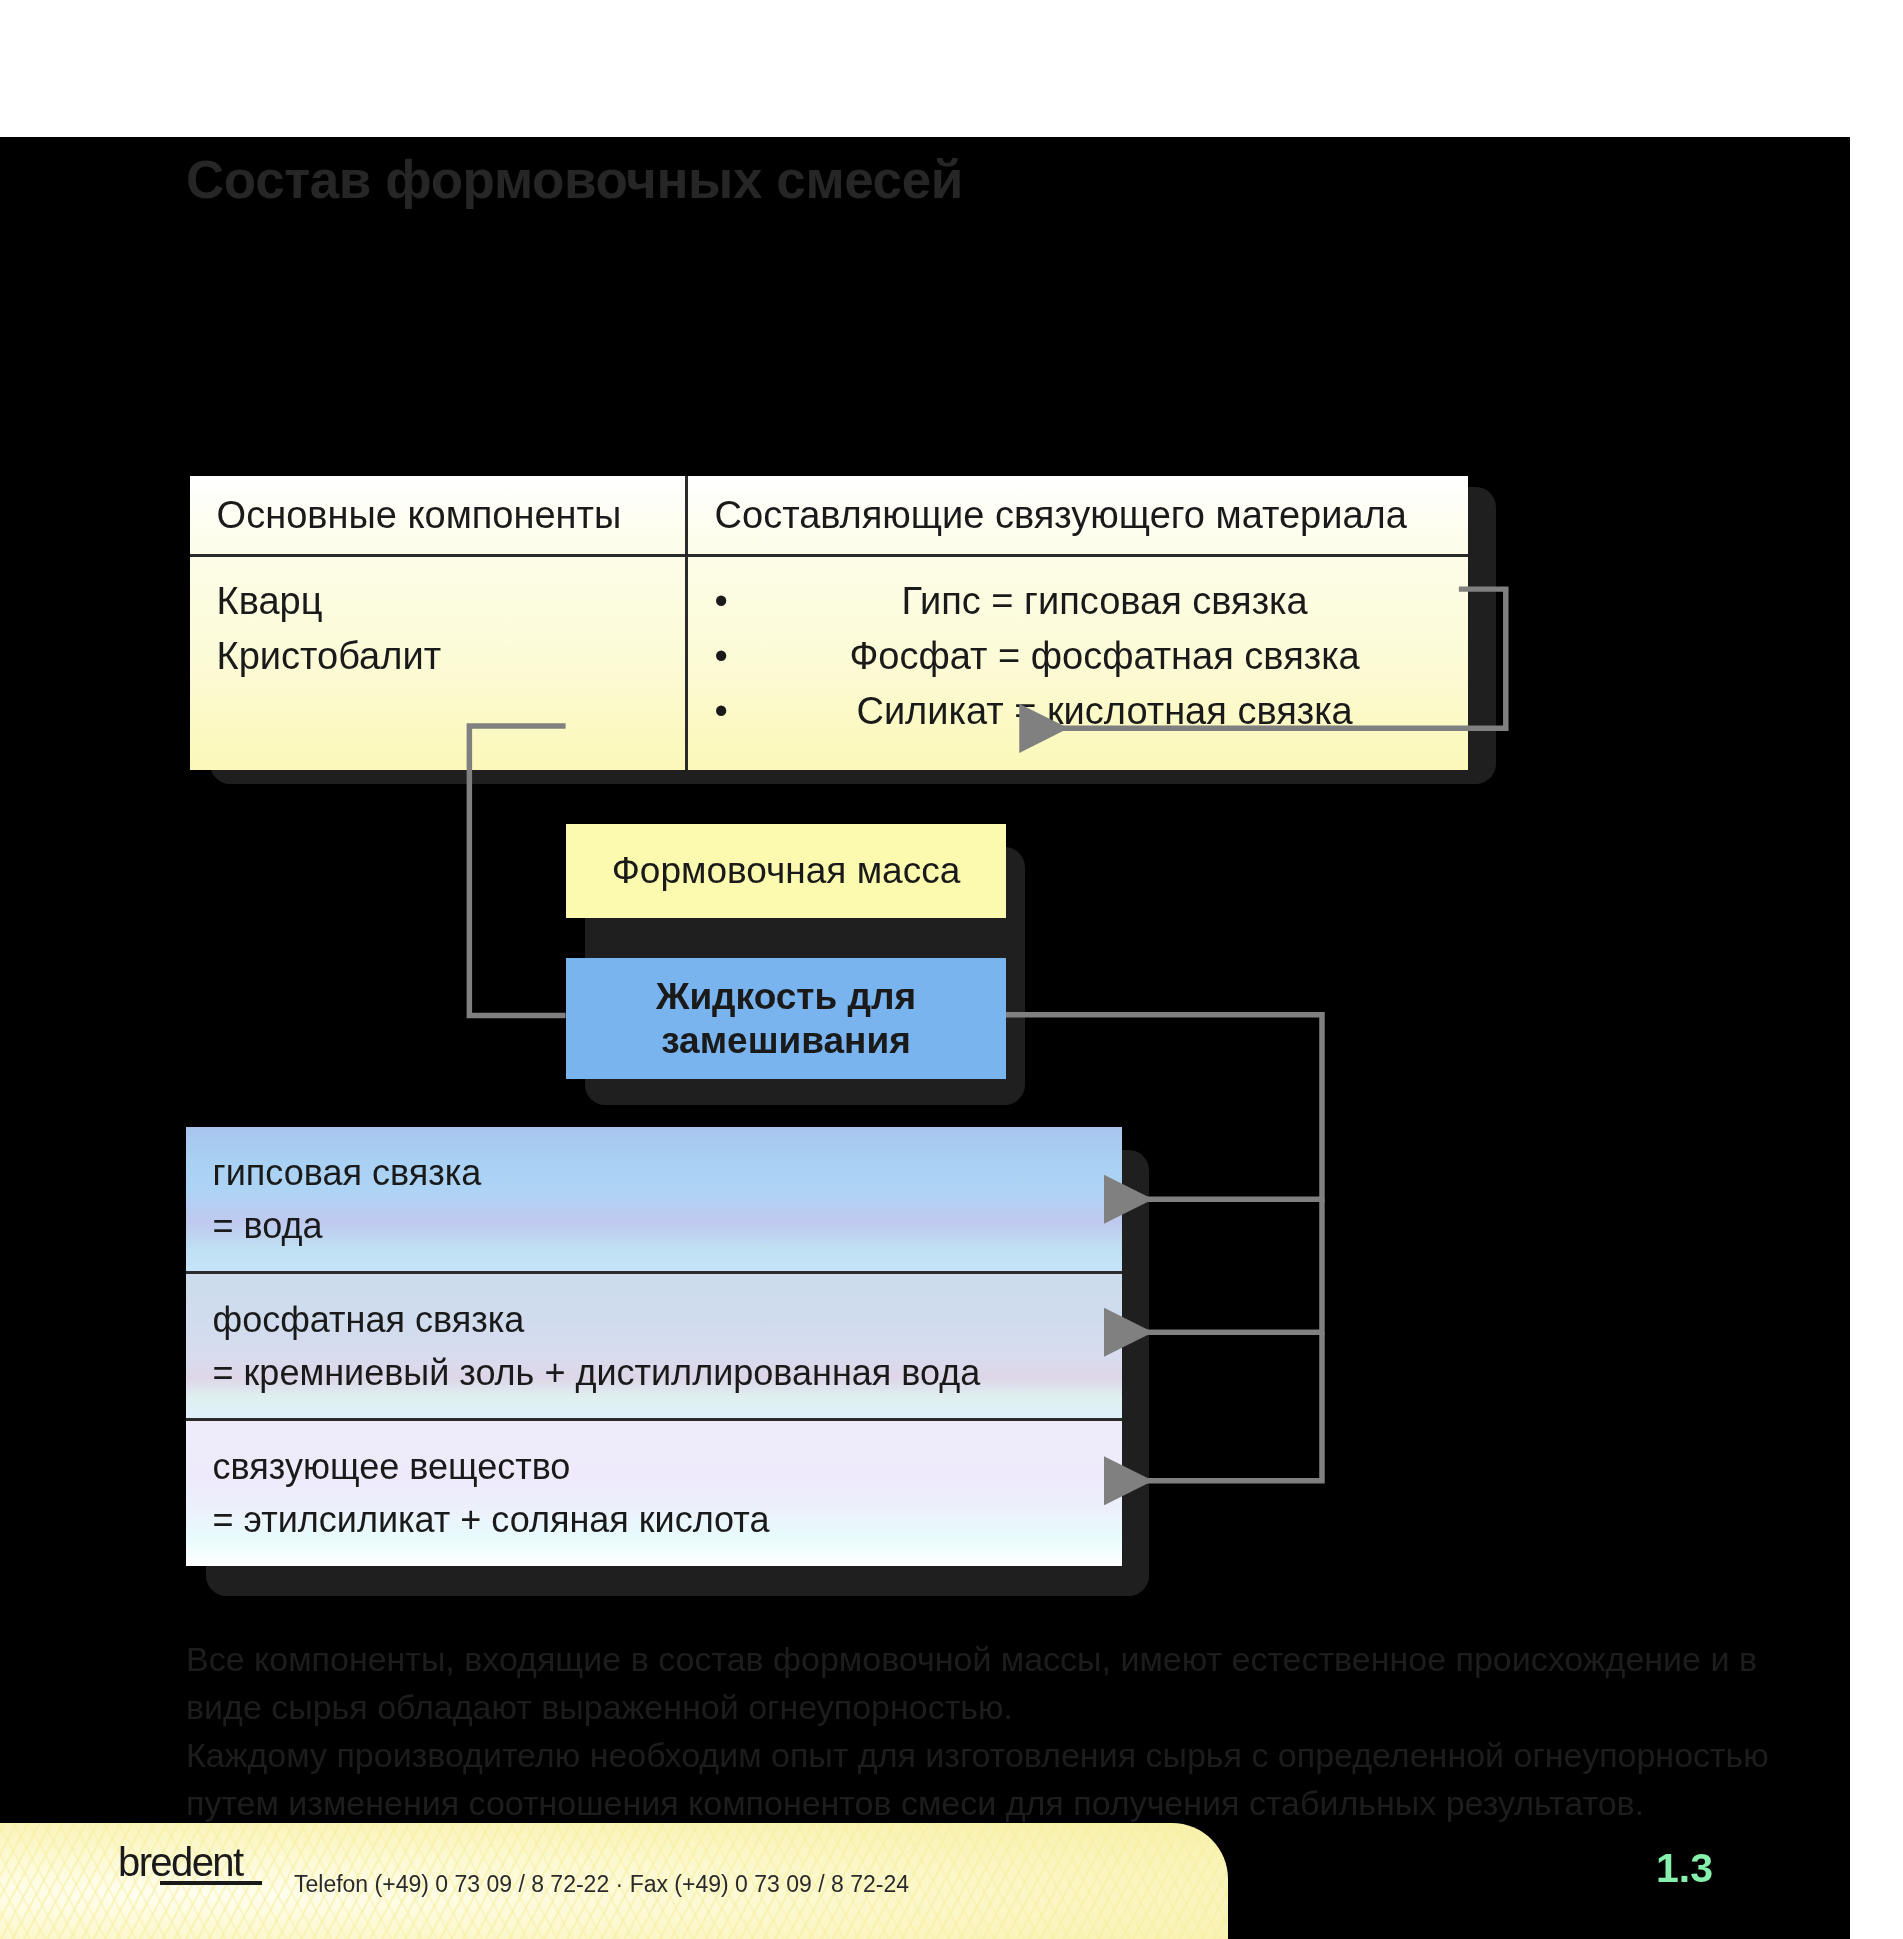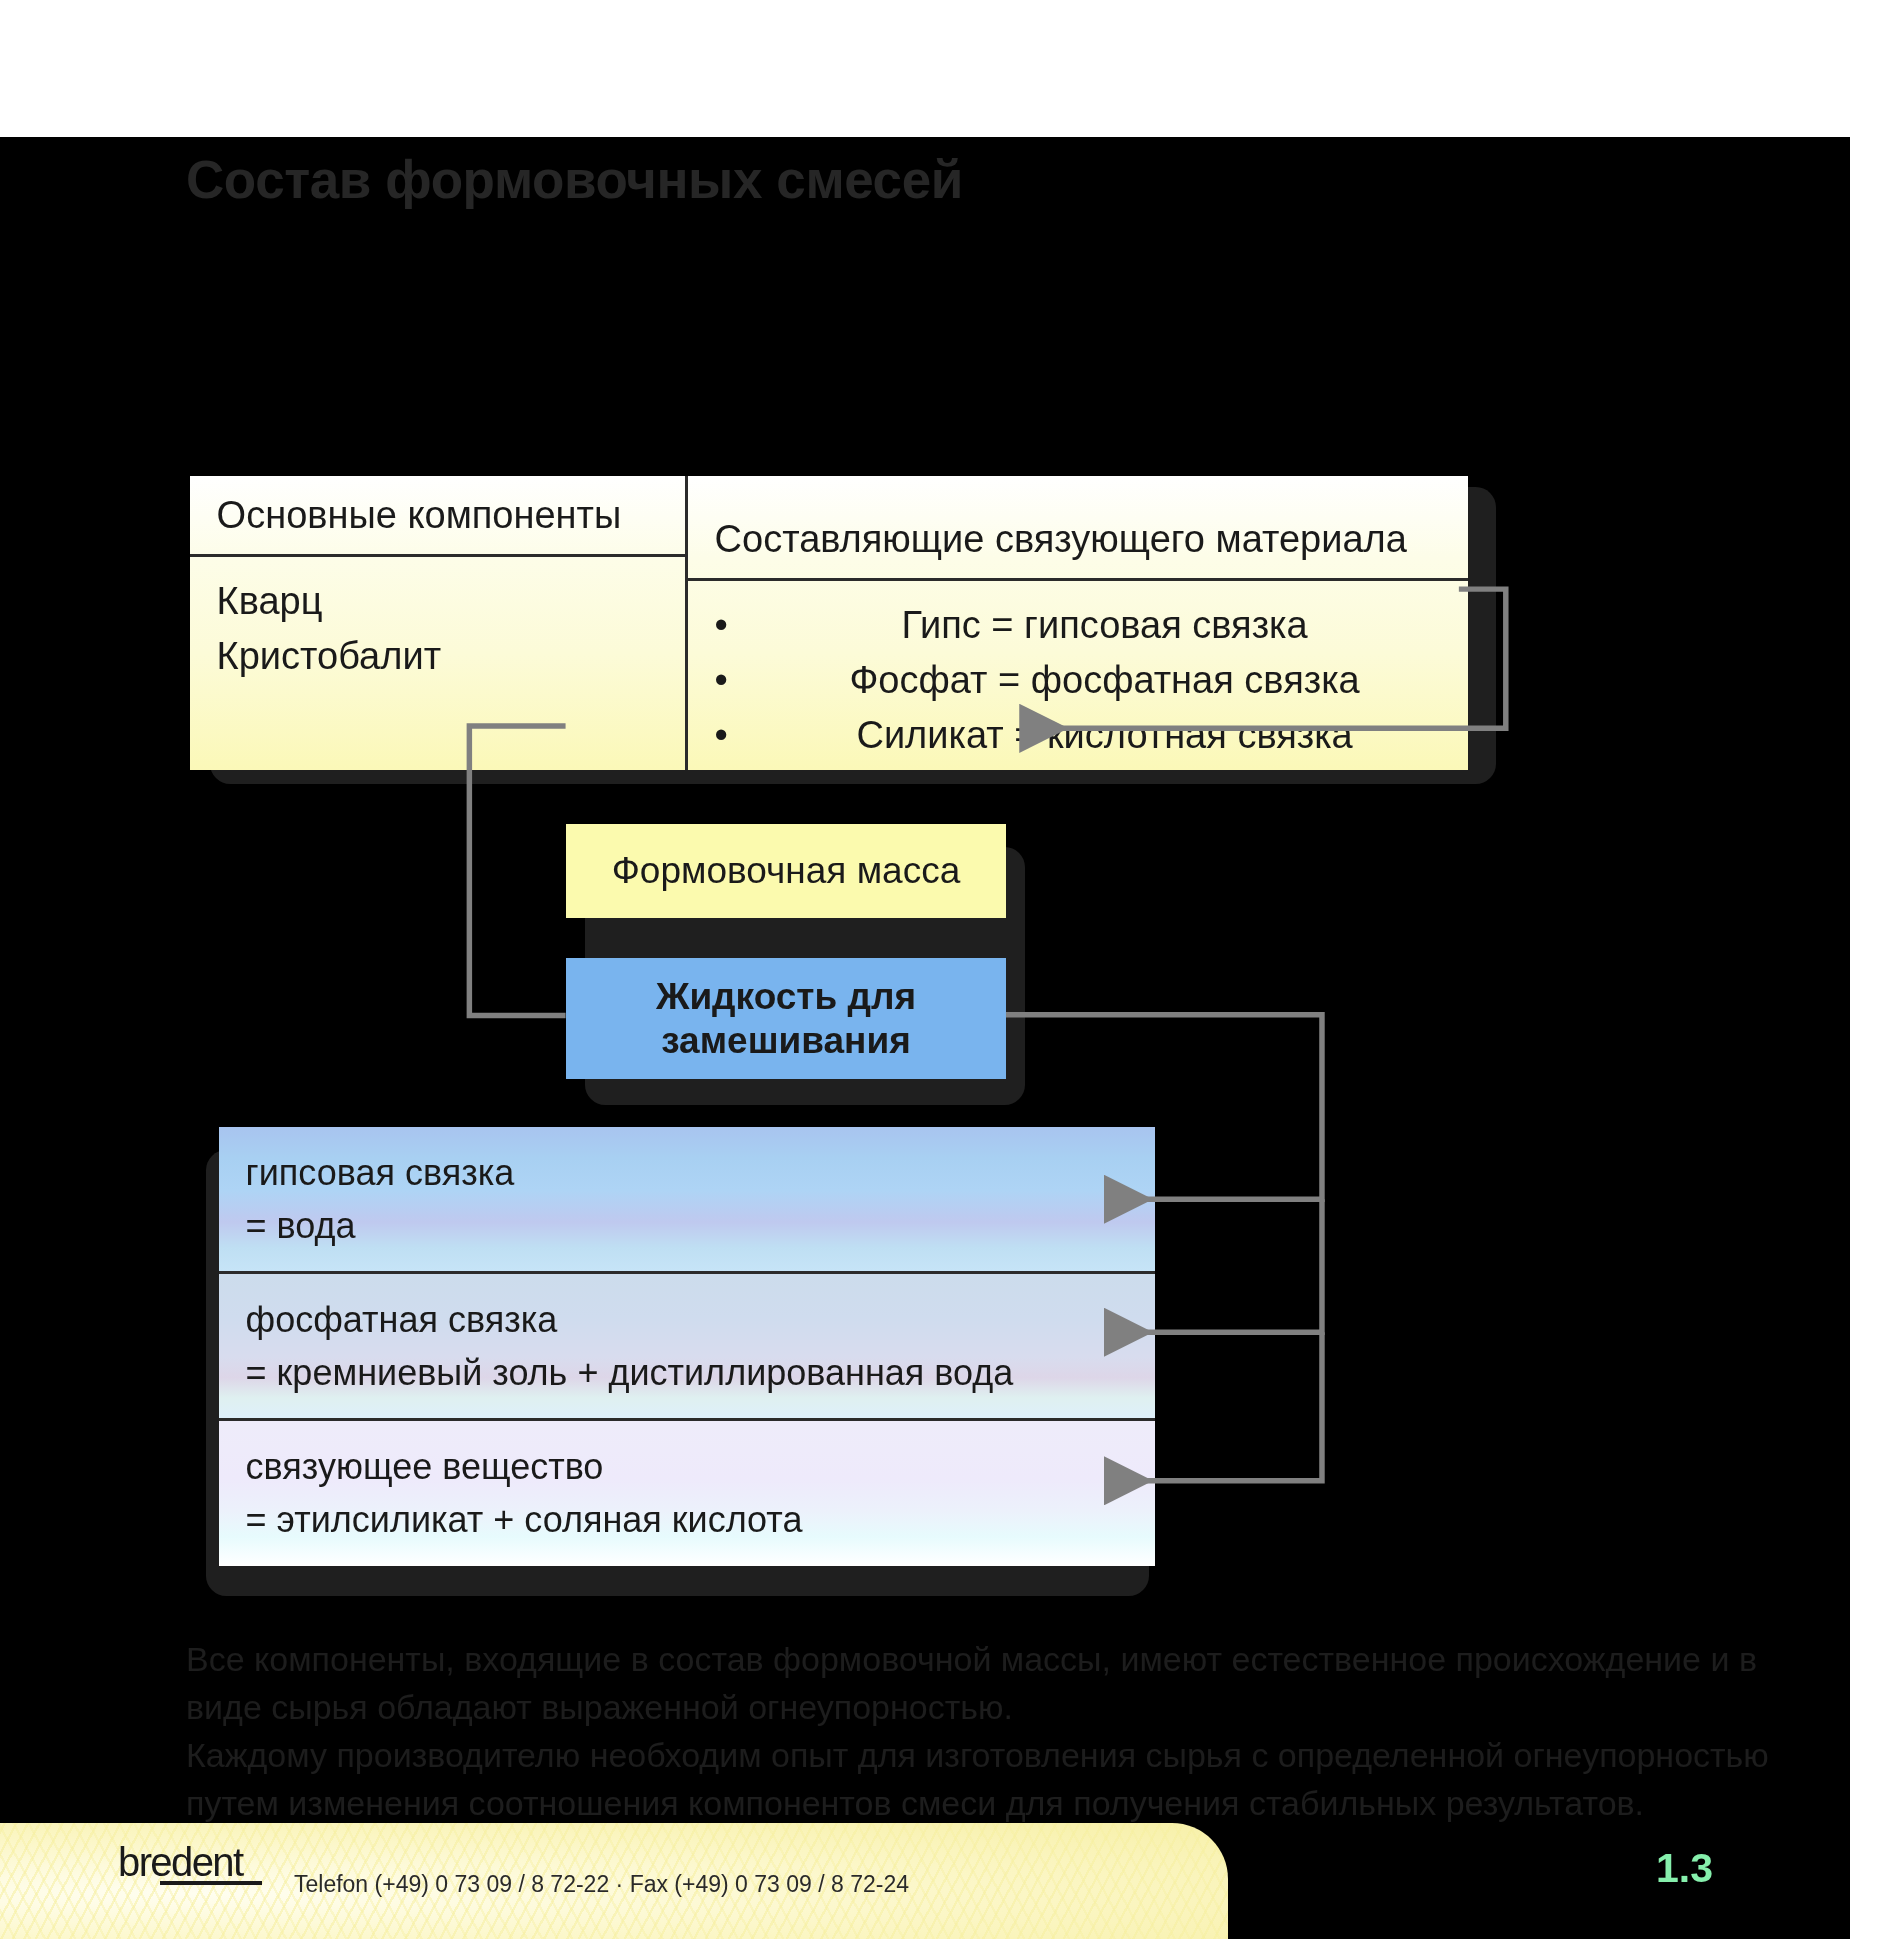--- a/index.html
+++ b/index.html
@@ -50,21 +50,21 @@
     width: 1278px;
     height: 294px;
     background: linear-gradient(to bottom, #ffffff 0%, #fdfde8 28%, #fcfbd8 60%, #fbf8b8 100%);
     display: flex;
   }
   #table .col-left {
     width: 498px;
     border-right: 3.1px solid #2b2b2b;
     position: relative;
   }
-  #table .col-right { flex: 1; position: relative; margin-top: 24px; }
+  #table .col-right { flex: 1; position: relative; }
 
   .th {
     position: absolute;
     top: 0;
     left: 0;
     right: 0;
     height: 81px;
     border-bottom: 3.9px solid #2b2b2b;
     display: flex;
     align-items: center;
@@ -129,21 +129,20 @@
     left: 186px;
     top: 990px;
     width: 936px;
     height: 440px;
   }
   .srow {
     position: relative;
     width: 100%;
     padding: 19px 0 0 26.6px;
     border-bottom: 3.1px solid #2b2b2b;
-    margin-left: 33px;
   }
   .srow:last-child { border-bottom: none; }
   .srow .t1, .srow .t2 {
     font-size: 36px;
     color: #1a1a1a;
     line-height: 53px;
     white-space: nowrap;
   }
   #srow-1 {
     height: 147px;

